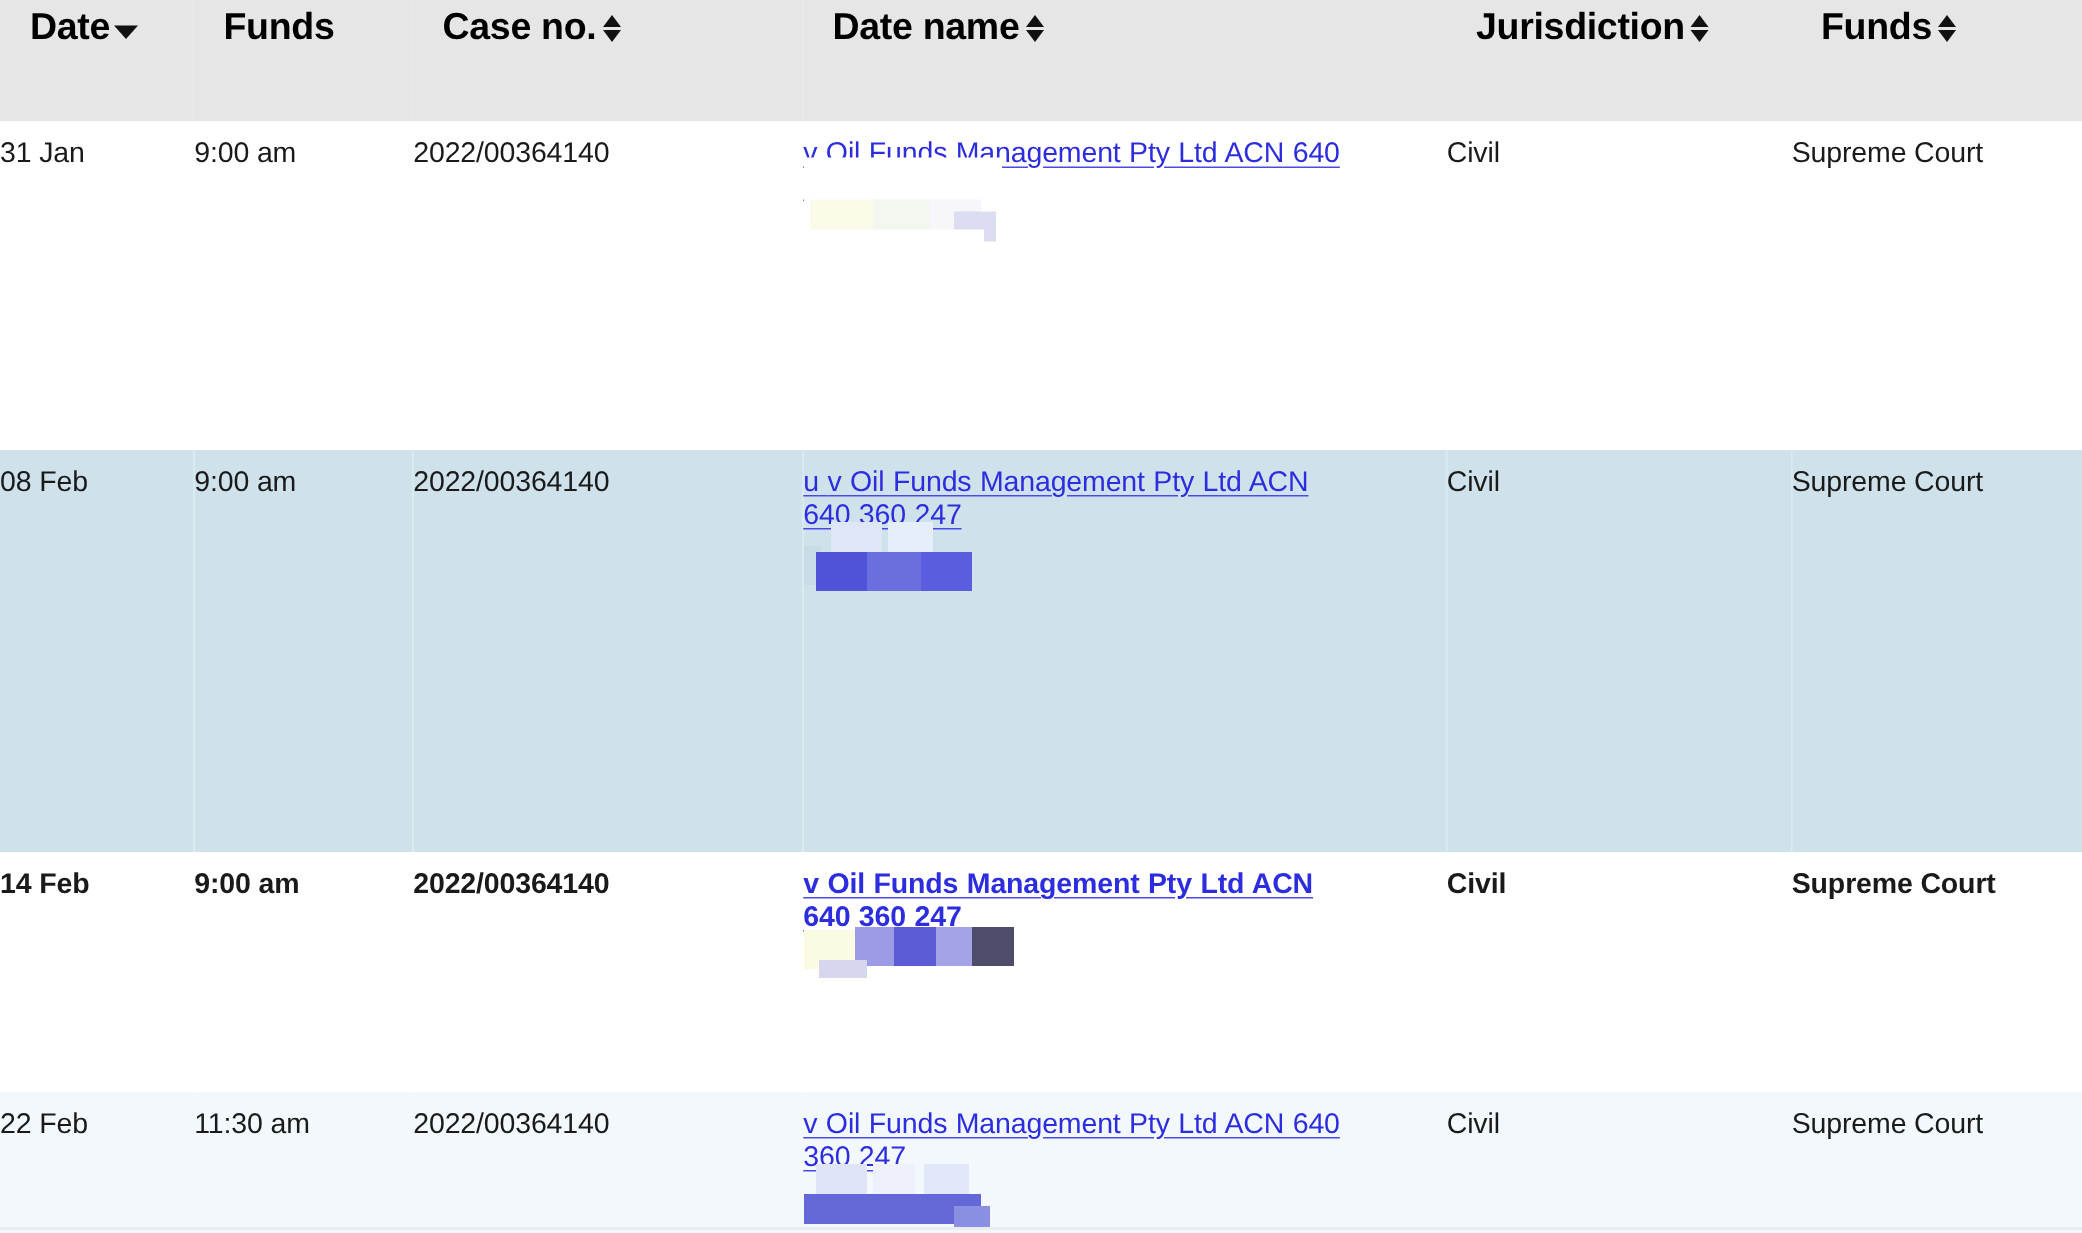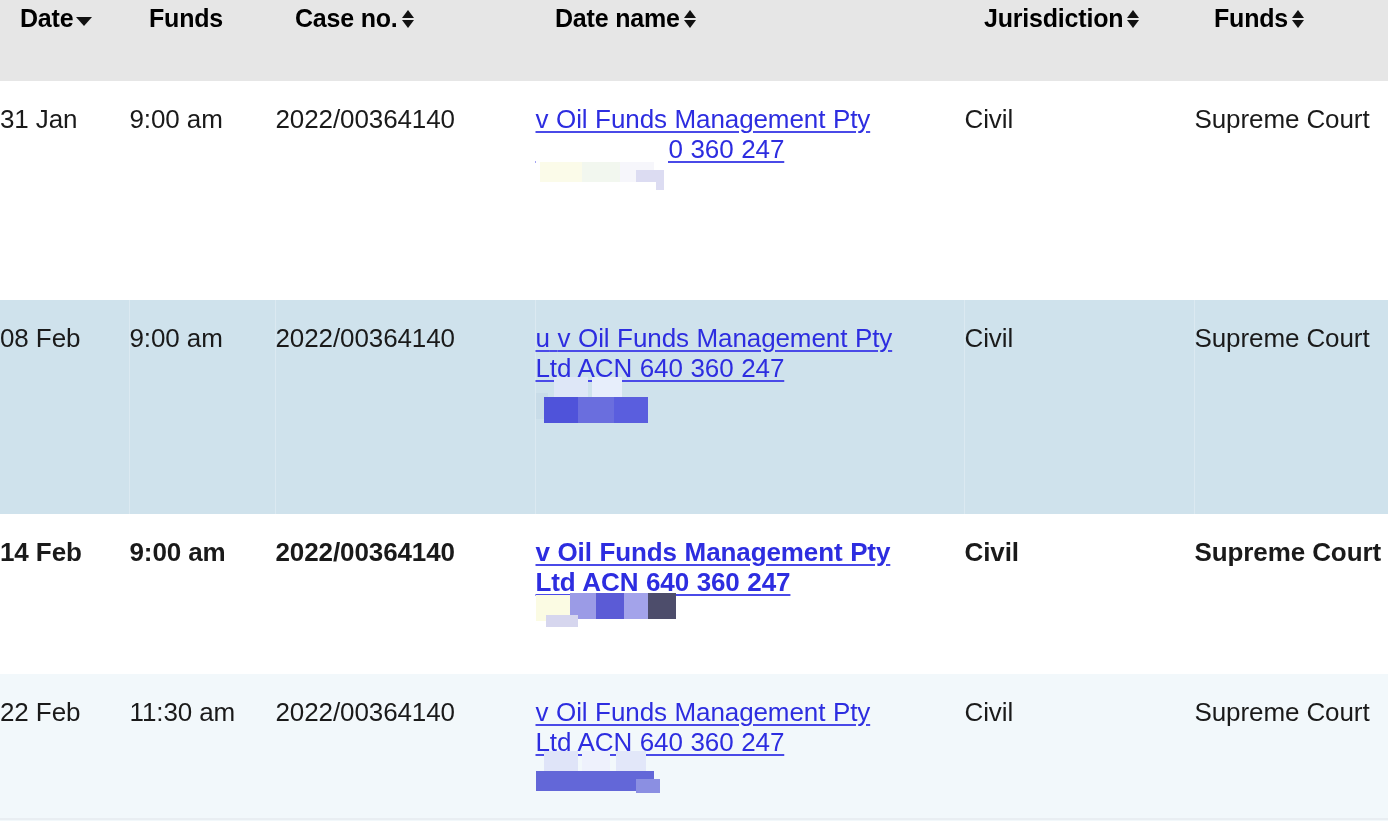--- a/index.html
+++ b/index.html
@@ -81,31 +81,31 @@
     bottom: 5px;
     left: 0;
     border-left: 8px solid transparent;
     border-right: 8px solid transparent;
     border-top: 9px solid #111;
   }
 
   
   .listings-table tbody td {
     vertical-align: top;
-    padding: 24px 0 0 0;
-    font-size: 26px;
+    padding: 11px 0 0 0;
+    font-size: 19px;
     line-height: 1.14;
     color: #1a1a1a;
     letter-spacing: -0.1px;
     border-right: 1px solid transparent;
   }
   .cell-pad { padding-left: 20px; padding-right: 12px; }
 
   tr.row-plain   { background: #ffffff; height: 219px; }
-  tr.row-active  { background: #cfe2ec; height: 214px; }
+  tr.row-active  { background: #cfe2ec; height: 268px; }
   tr.row-zebra   { background: #f2f8fb; height: 147px; margin-left: 28px; }
   tr.row-r3      { background: #ffffff; height: 160px; font-weight: bold; }
 
   tr.row-active td { border-right: 1px solid #dbe9f1; }
   tr.row-active td:last-child { border-right: none; }
 
   
   .case-link {
     color: #2d2de0;
     text-decoration: underline;

